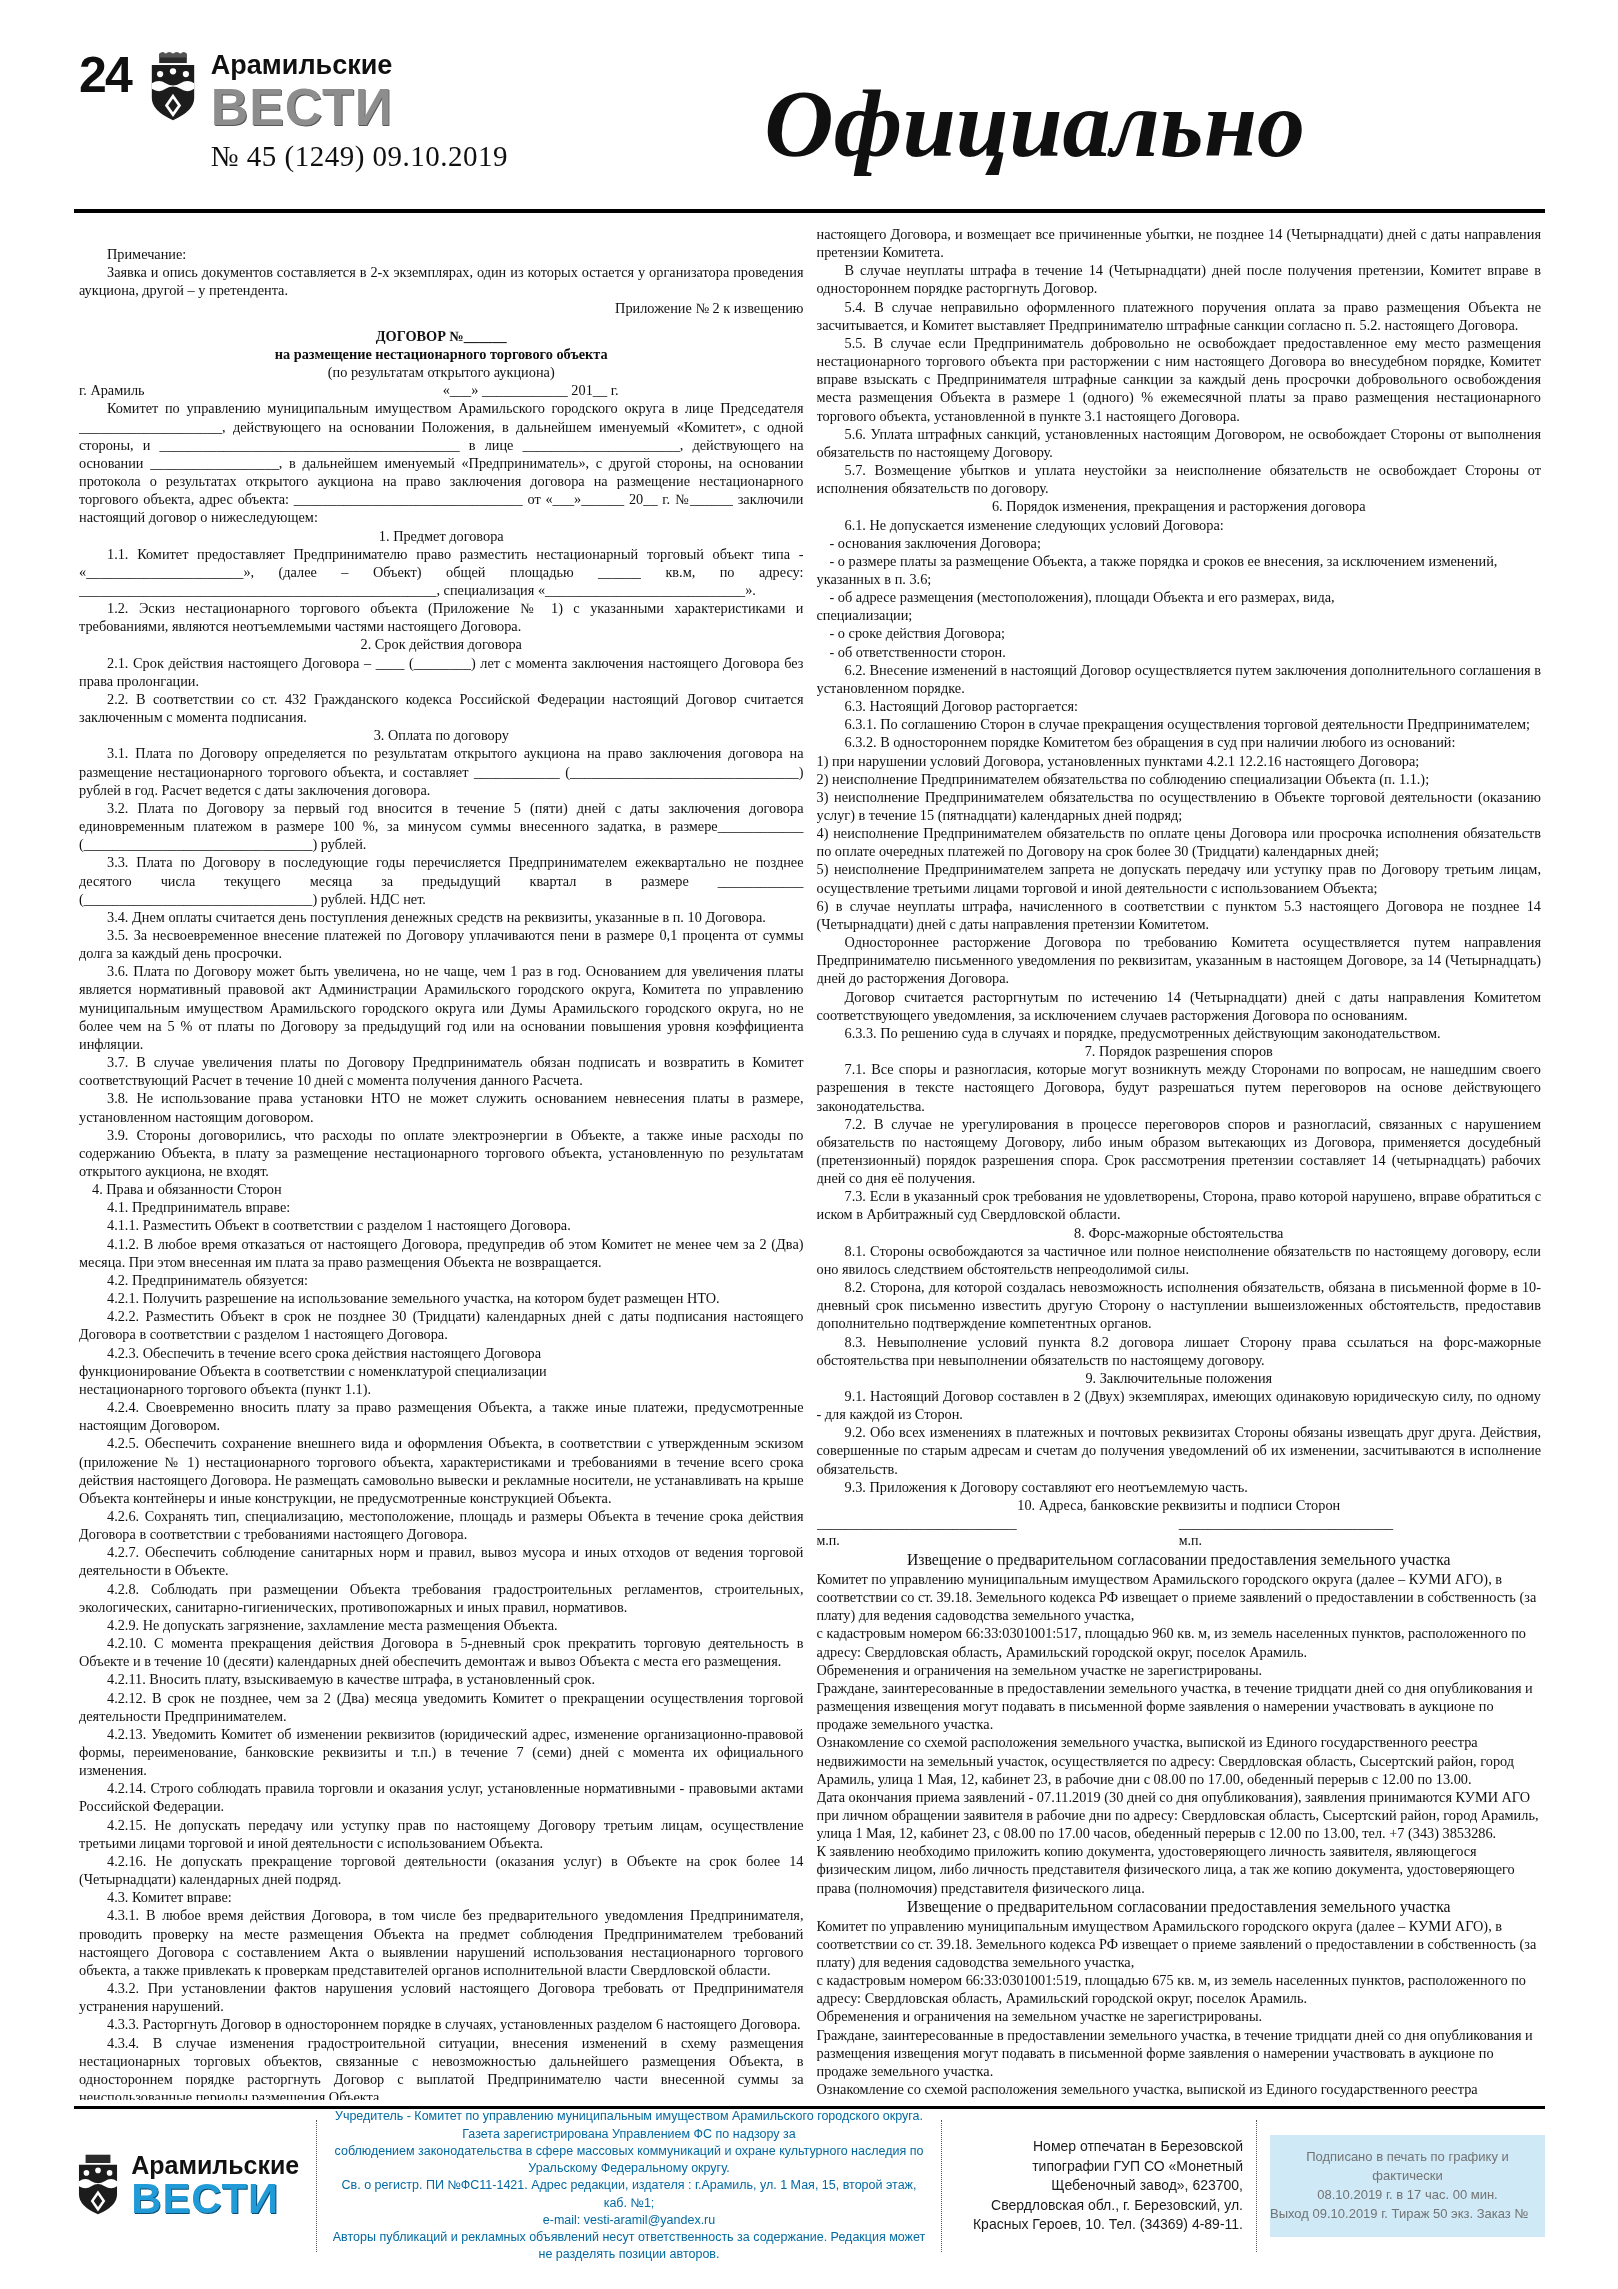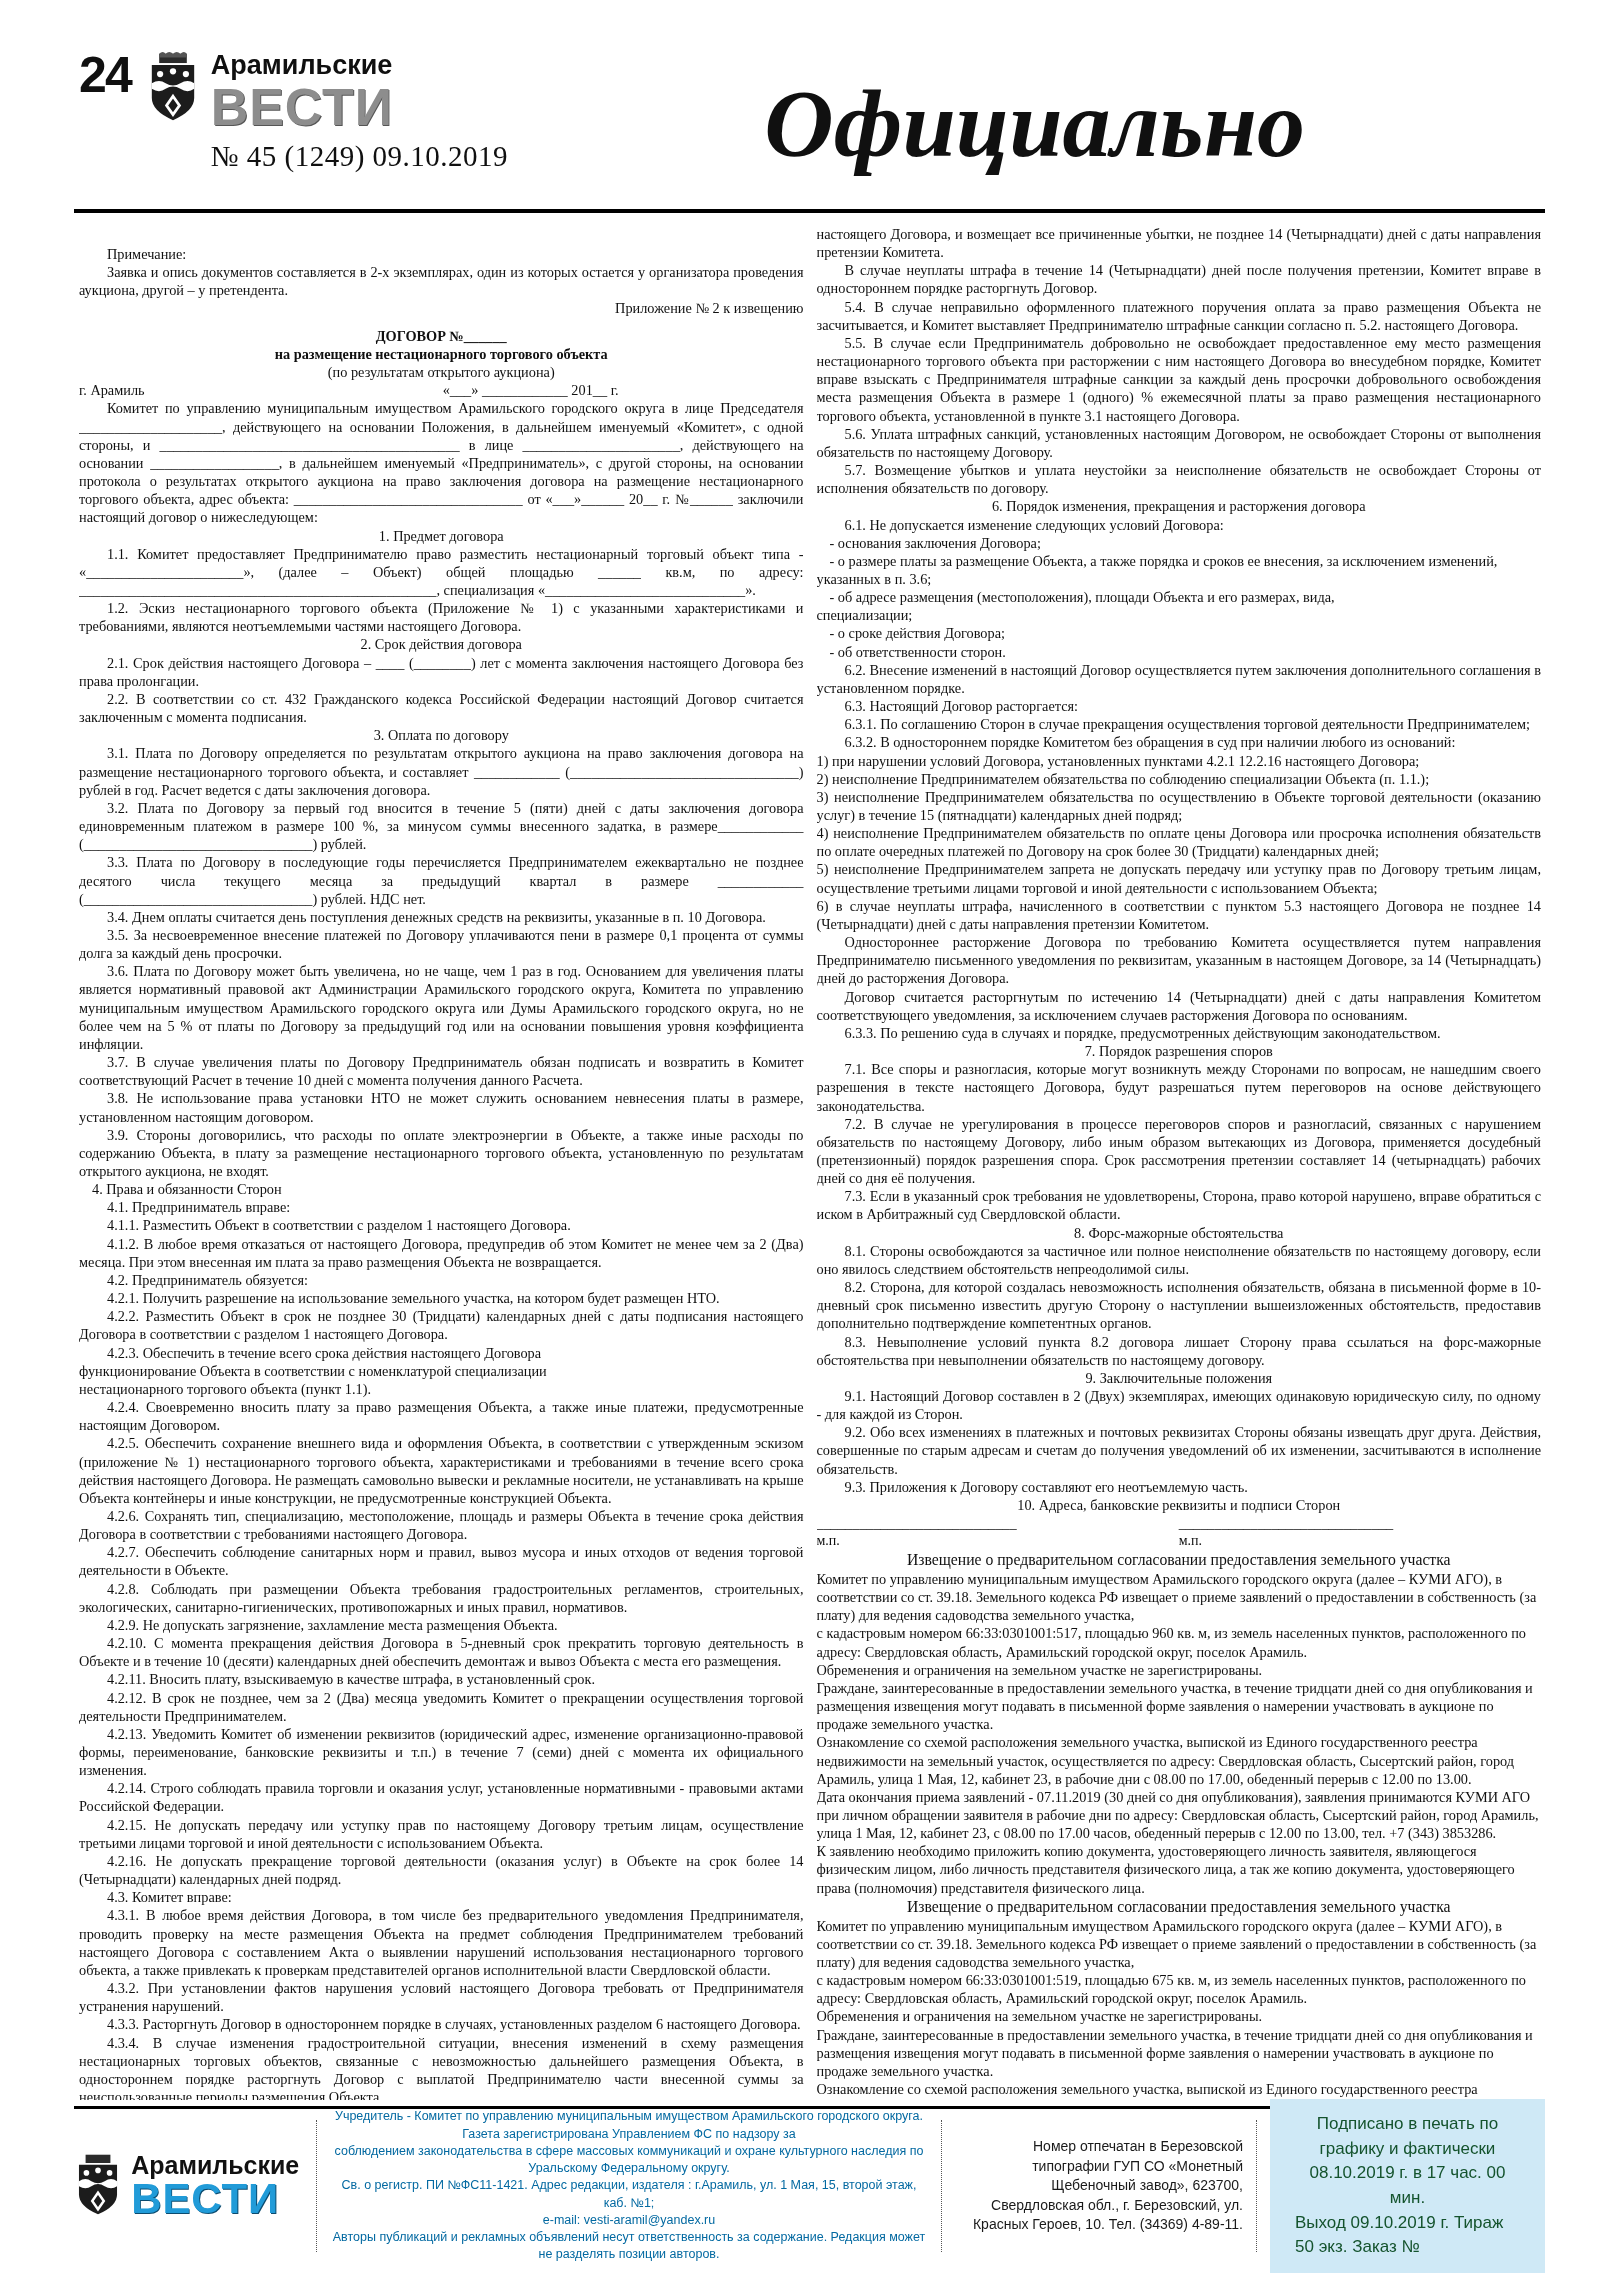--- a/index.html
+++ b/index.html
@@ -54,22 +54,22 @@
   .f-brand { display:flex; align-items:center; gap:9.2px; width:229px; flex:none; }
   .f-brand-col { display:flex; flex-direction:column; line-height:1; }
   .f-brand-top { font-weight:bold; font-size:25px; color:#111; }
   .f-brand-bottom { font-weight:bold; font-size:42px; letter-spacing:0.9px;
                     color:#219bd8; text-shadow:0.9px 0.9px 0 #0c4b6e; }
   .f-sep { border-left:1.8px dotted #555; align-self:stretch; margin:0 13px; flex:none; }
   .f-pub { width:598px; flex:none; text-align:center; font-size:12.5px;
            line-height:1.38; color:#0369a1; }
   .f-print { width:288px; flex:none; text-align:right; font-size:14px;
              line-height:1.4; color:#1a1a1a; }
-  .f-box { flex:1; background:#cfe9f6; padding:13px 25px; font-size:17px;
-           line-height:1.45; color:#14532d; }
+  .f-box { flex:1; background:#cfe9f6; padding:13px 0; font-size:13px;
+           line-height:1.45; color:#737373; }
   .f-box .centered { text-align:center; }
 </style>
 </head>
 <body>
 
 <div class="page">
 
   <div class="masthead">
     <div class="mh-left">
       <div class="pagenum">24</div>

